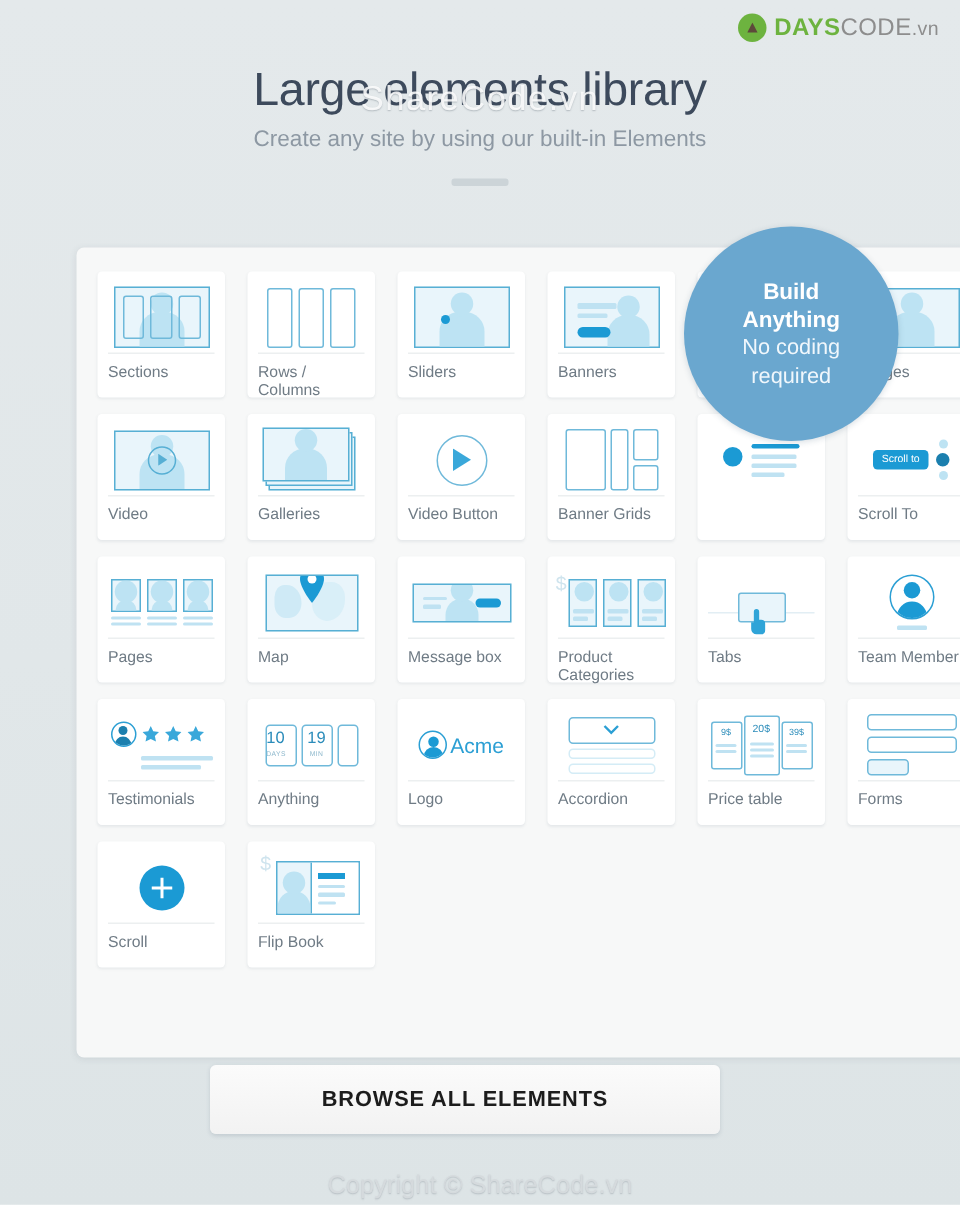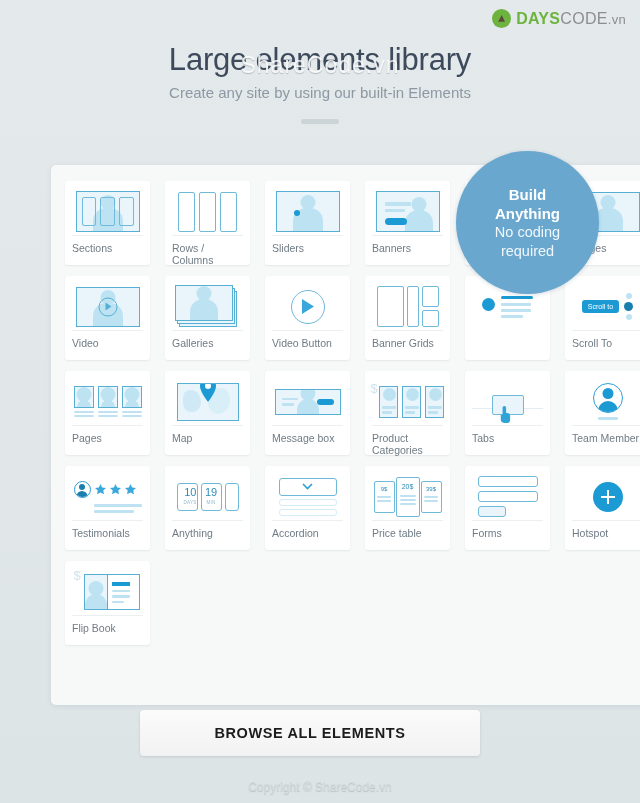--- a/index.html
+++ b/index.html
@@ -133,21 +133,21 @@
     background: linear-gradient(180deg,#fbfbfb,#f2f2f2);
     border-radius: 4px;
     box-shadow: 0 1px 3px rgba(70,90,110,.18);
     display: flex; align-items: center; justify-content: center;
     font-size: 14.5px; font-weight: 700; color: #1c1c1c;
     letter-spacing: .6px;
   }
   .wm-foot {
     position: absolute; left: 0; right: 0; top: 780px;
     text-align: center;
-    font-size: 12px; color: #d5dadd;
+    font-size: 17px; color: #d5dadd;
     text-shadow: 0 1px 1px rgba(150,158,165,.55);
     pointer-events: none;
   }
 </style>
 </head>
 <body>
 
 <div class="brand">
   <span class="brand-mark"></span>
   <span class="brand-text">
@@ -427,32 +427,44 @@
       </div>
       <div class="bar" style="width:48px;height:3px;margin:6px 0 3px 20px"></div>
       <div class="bar" style="width:40px;height:3px;margin-left:20px"></div>
           </div>
         </div>
         <div class="card-label">Testimonials</div>
       </div>
       <div class="card">
         <div class="card-art">
           <div style="display:flex;gap:3px">
-      <div class="outline" style="width:21px;height:28px;text-align:right;border-radius:3px;background:#fff">
+      <div class="outline" style="width:21px;height:28px;text-align:left;border-radius:3px;background:#fff">
         <div style="font-size:11px;color:#2b8cba;line-height:16px">10</div>
         <div style="font-size:4.5px;color:#8fb9cd;letter-spacing:.3px">DAYS</div>
             </div>
       <div class="outline" style="width:21px;height:28px;text-align:center;border-radius:3px;background:#fff">
         <div style="font-size:11px;color:#2b8cba;line-height:16px">19</div>
         <div style="font-size:4.5px;color:#8fb9cd;letter-spacing:.3px">MIN</div>
             </div>
       <div class="outline" style="width:14px;height:28px;border-radius:3px;background:#fff"></div>
           </div>
         </div>
         <div class="card-label">Anything</div>
+      </div>
+      <div class="card">
+        <div class="card-art">
+          <div style="display:flex;align-items:center;gap:2px">
+      <div style="width:19px;height:19px;border:1.5px solid #2b9fd4;border-radius:50%;position:relative;overflow:hidden;background:#fff">
+        <div style="position:absolute;left:50%;top:3px;transform:translateX(-50%);width:7px;height:7px;border-radius:50%;background:#1b9ad4"></div>
+        <div style="position:absolute;left:50%;bottom:-2px;transform:translateX(-50%);width:13px;height:9px;border-radius:7px 7px 0 0;background:#1b9ad4"></div>
+            </div>
+      <span style="font-size:14px;color:#2b9fd4">Acme</span>
+          </div>
+        </div>
+        <div class="card-label">Logo</div>
       </div>
       <div class="card">
         <div class="card-art">
           <div>
       <div class="outline" style="width:58px;height:18px;border-radius:3px;display:flex;align-items:center;justify-content:center">
         <svg width="11" height="7" viewBox="0 0 11 7">
                 <path d="M1 1l4.5 4.5L10 1" stroke="#2b9fd4" stroke-width="1.6" fill="none"></path>
               </svg>
             </div>
       <div class="outline" style="width:58px;height:7px;border-radius:3px;margin-top:3px;border-color:#d4ecf6"></div>
@@ -495,21 +507,21 @@
         <div class="card-label">Forms</div>
       </div>
       <div class="card">
         <div class="card-art">
           <div style="width:30px;height:30px;border-radius:50%;background:#1b9ad4;display:flex;align-items:center;justify-content:center">
       <svg width="14" height="14" viewBox="0 0 14 14">
               <path d="M6 0h2v14H6z M0 6h14v2H0z" fill="#fff"></path>
             </svg>
           </div>
         </div>
-        <div class="card-label">Hotspot</div>
+        <div class="card-label">Scroll</div>
       </div>
       <div class="card">
         <div class="card-art">
           <div style="position:relative;padding-left:8px">
       <span style="position:absolute;left:-2px;top:-6px;color:#cfe4ee;font-size:13px">$</span>
       <div class="frame" style="width:56px;height:36px;display:flex">
         <div style="flex:1;border-right:1.5px solid #57afd4;position:relative;overflow:hidden">
           <div class="ghost" style="width:22px;height:22px"></div>
               </div>
         <div style="flex:1;padding:7px 4px;background:#fff">

